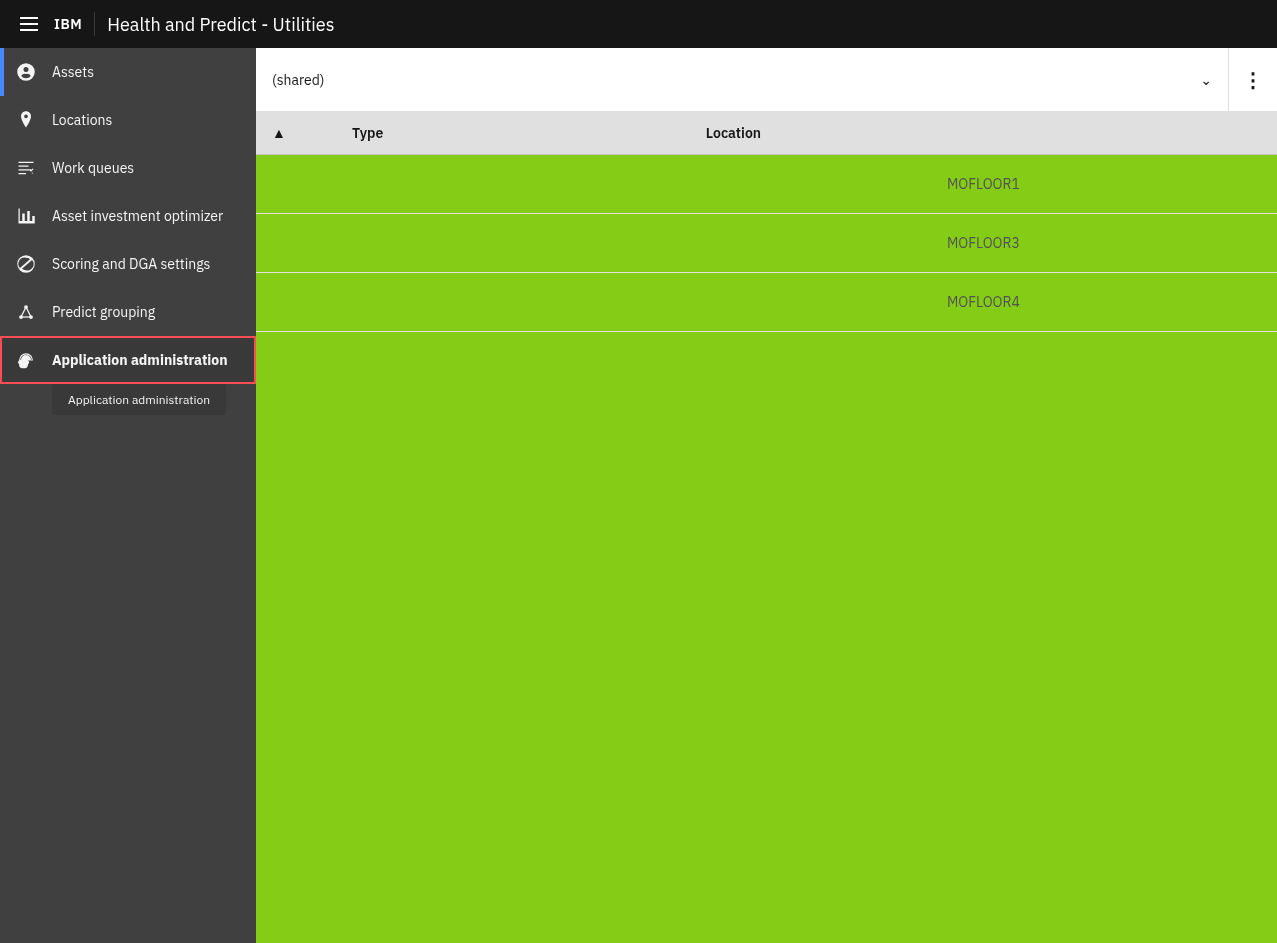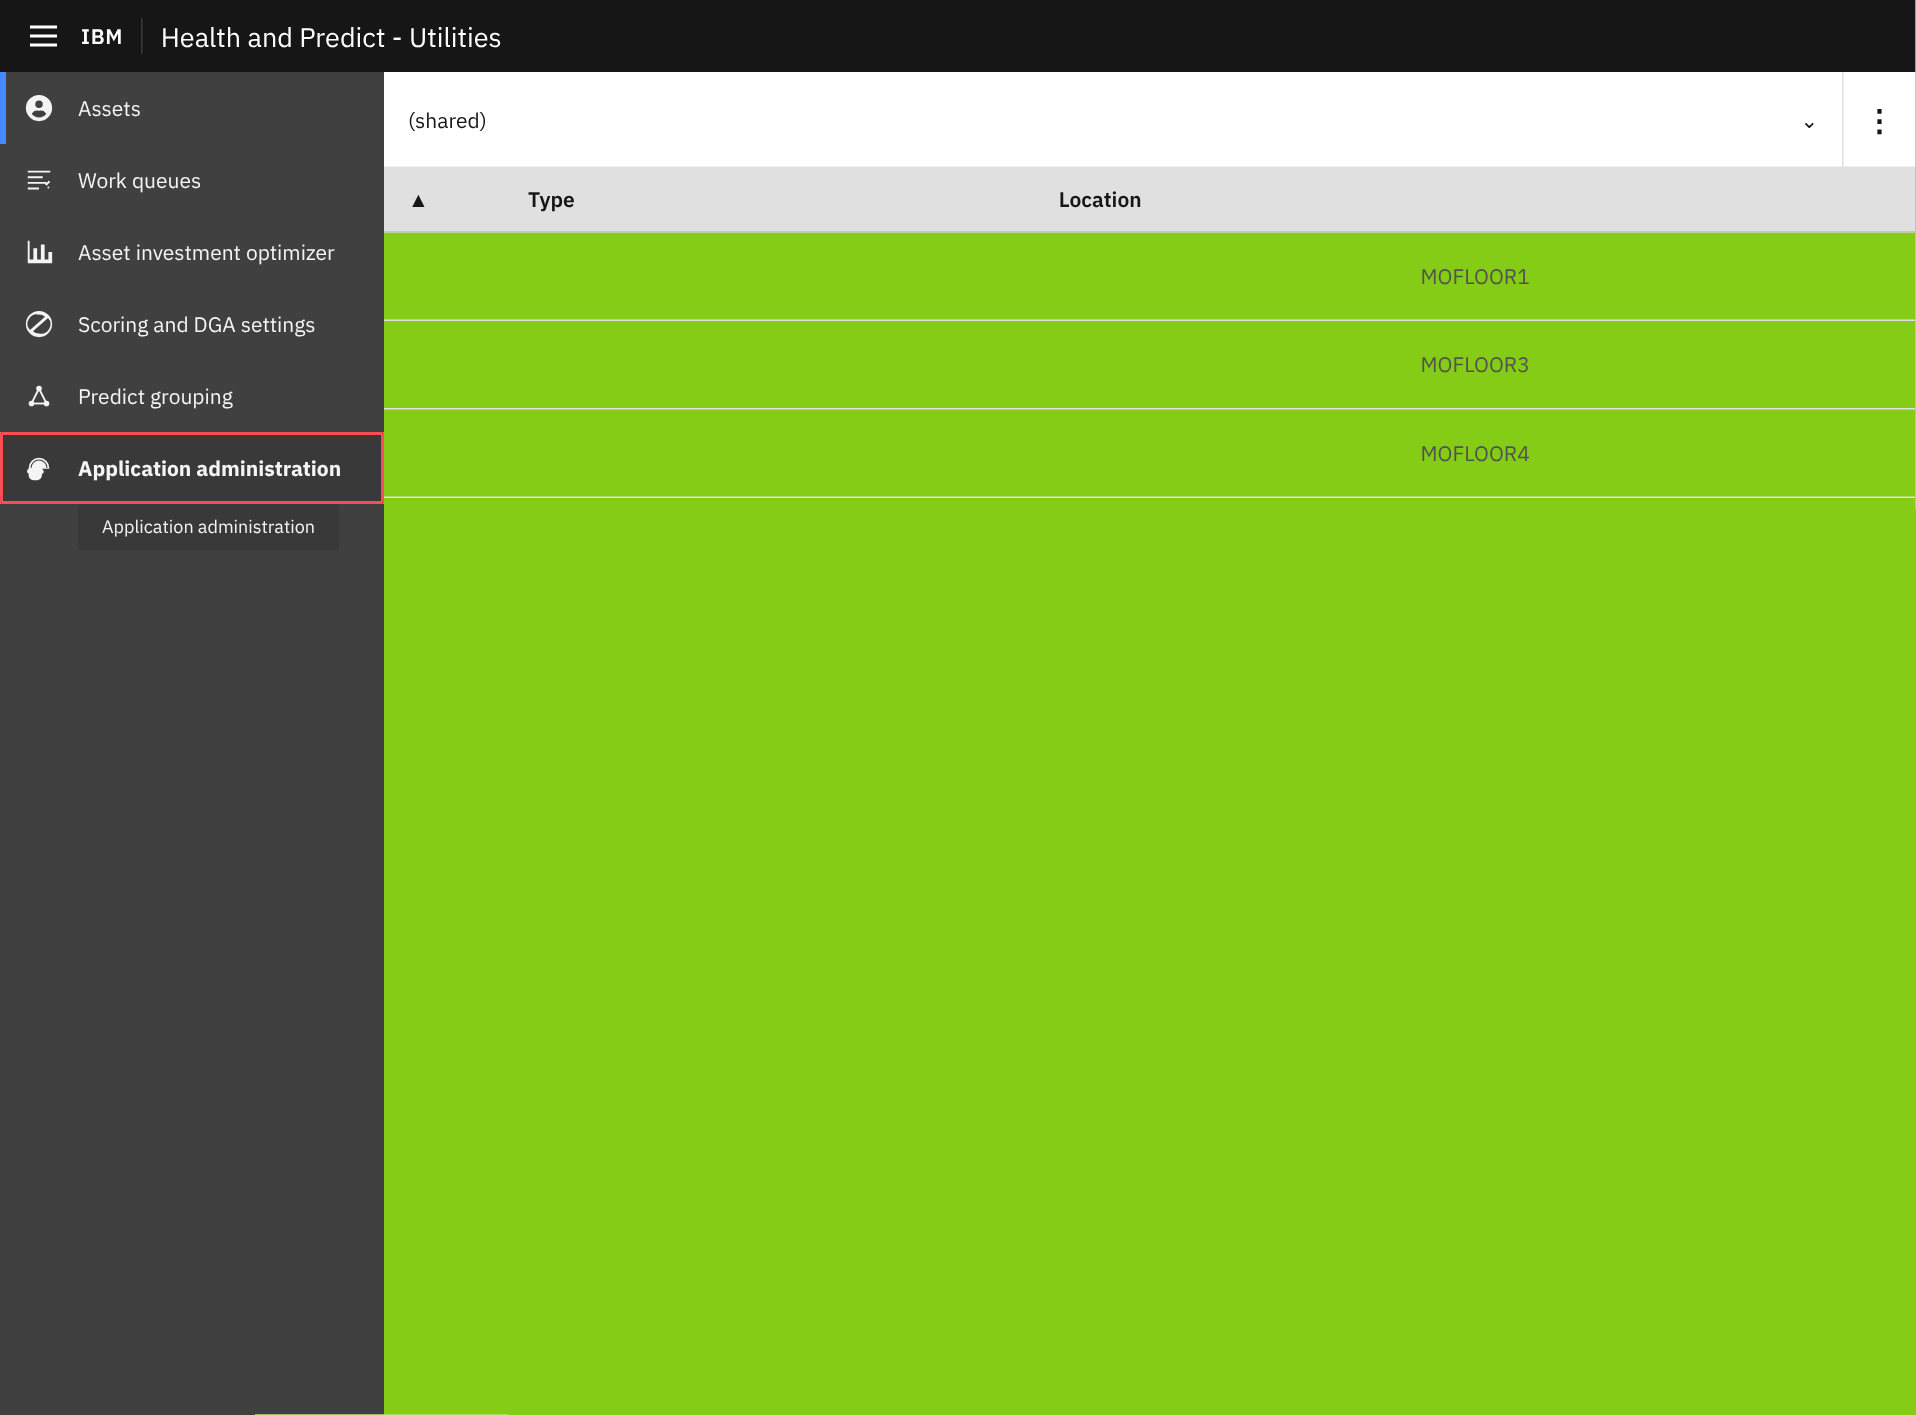--- a/index.html
+++ b/index.html
@@ -229,20 +229,28 @@
     <div class="sidebar-item">
       <div class="item-indicator"></div>
       <span class="icon">
         <svg width="20" height="20" viewBox="0 0 32 32" fill="currentColor">
           <path d="M16 2a14 14 0 1 0 14 14A14 14 0 0 0 16 2zm0 6a4 4 0 1 1-4 4 4 4 0 0 1 4-4zm0 18a10 10 0 0 1-7.74-3.67A6.93 6.93 0 0 1 16 19a6.93 6.93 0 0 1 7.74 3.33A10 10 0 0 1 16 26z"></path>
         </svg>
       </span>
       <span class="label">Assets</span>
     </div>
 
+    <div class="sidebar-item">
+      <span class="icon">
+        <svg width="20" height="20" viewBox="0 0 32 32" fill="currentColor">
+          <path d="M16 2C11.589 2 8 5.589 8 10c0 6.5 8 18 8 18s8-11.5 8-18c0-4.411-3.589-8-8-8zm0 11a3 3 0 1 1 0-6 3 3 0 0 1 0 6z"></path>
+        </svg>
+      </span>
+      <span class="label">Locations</span>
+    </div>
 
     <div class="sidebar-item">
       <span class="icon">
         <svg width="20" height="20" viewBox="0 0 32 32" fill="currentColor">
           <path d="M4 6h24v2H4zm0 6h16v2H4zm0 6h20v2H4zm0 6h12v2H4z"></path>
           <circle cx="26" cy="24" r="1"></circle>
           <path d="M22 20l2 2 4-4-1.4-1.4L24 19.2l-.6-.6z"></path>
         </svg>
       </span>
       <span class="label">Work queues</span>

